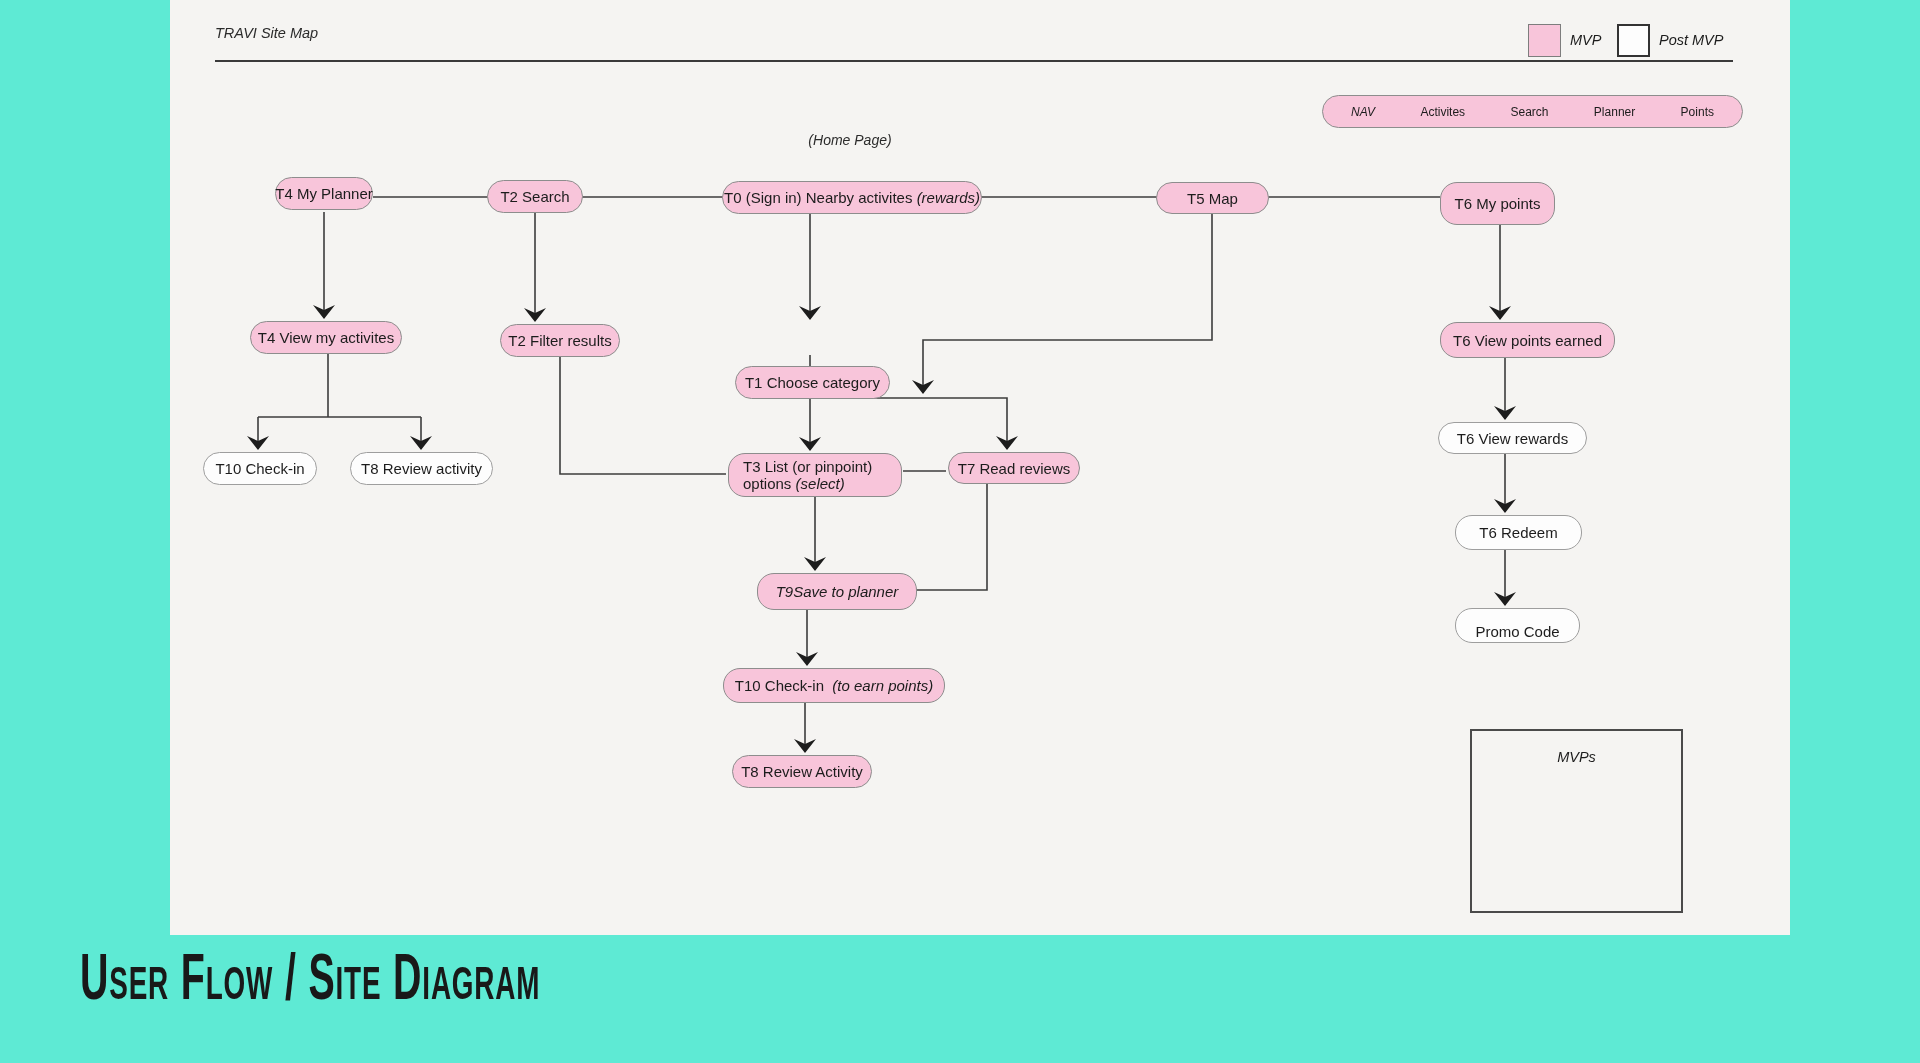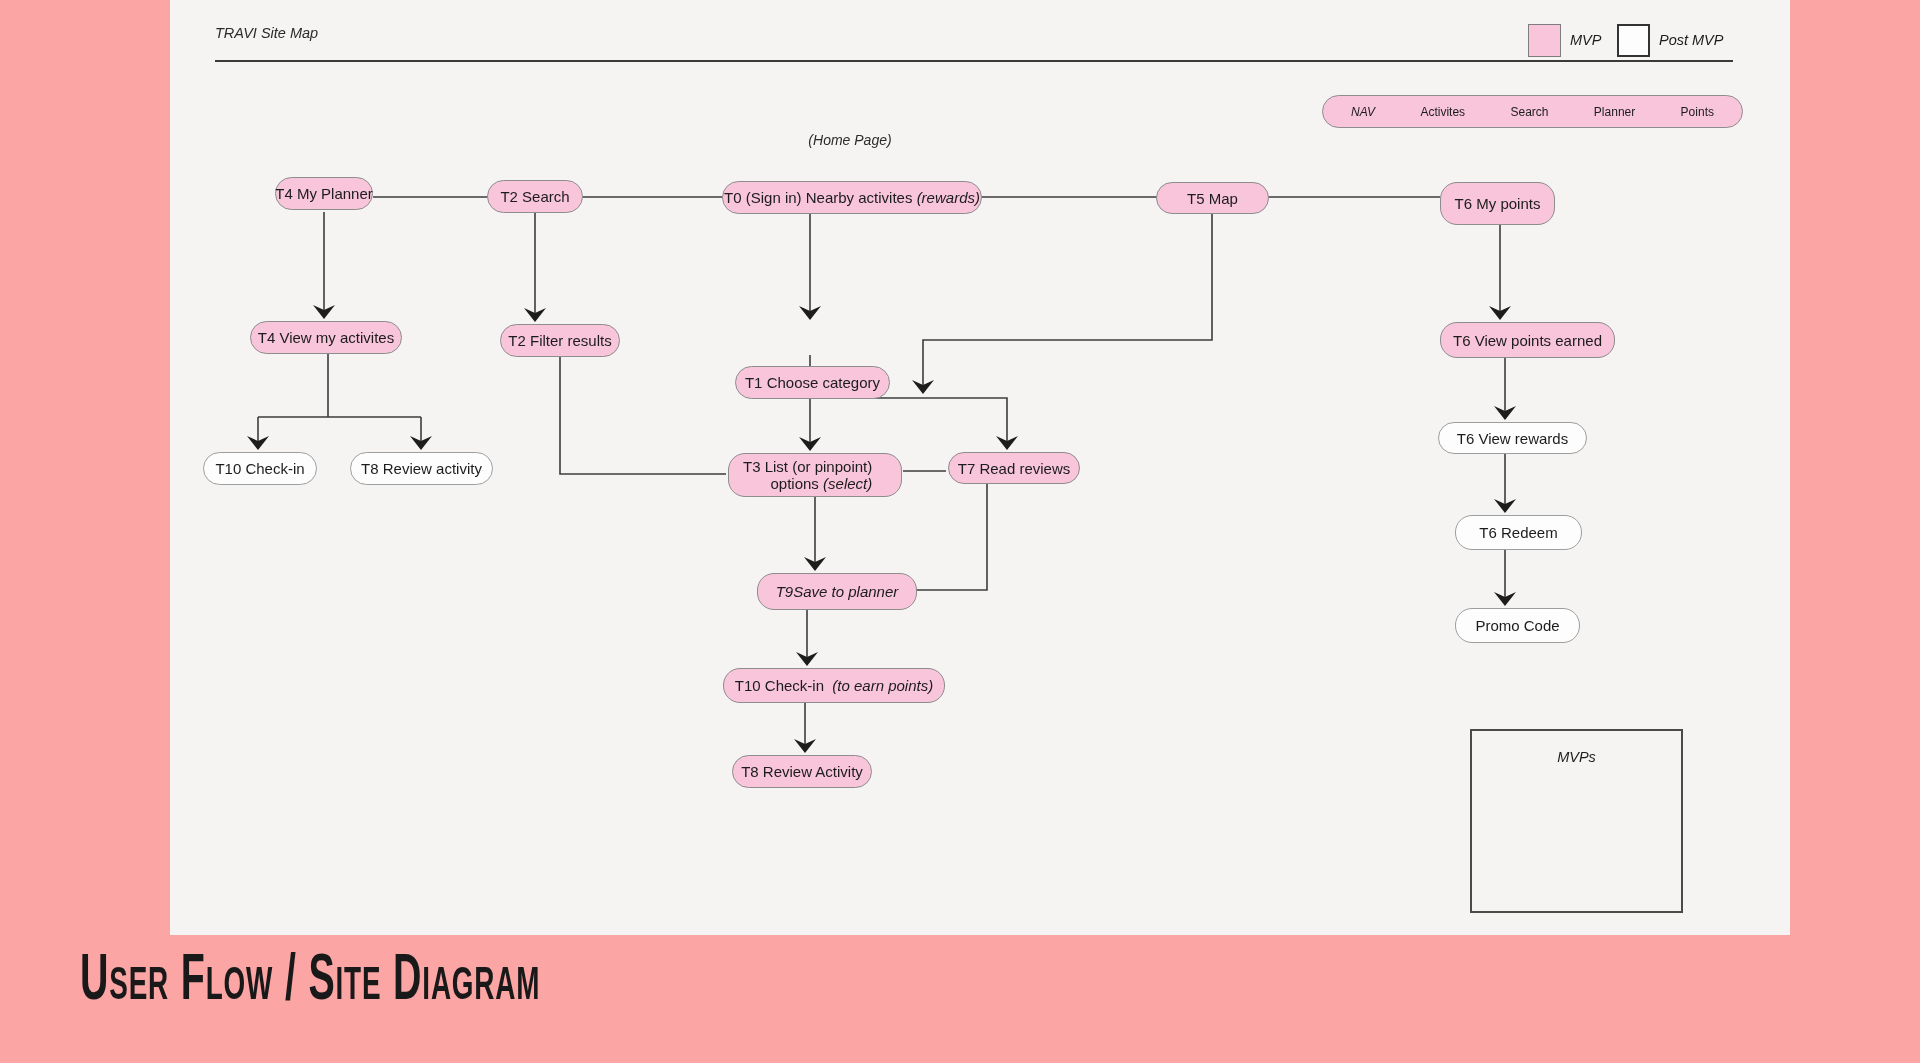--- a/index.html
+++ b/index.html
@@ -1,17 +1,17 @@
 <!DOCTYPE html>
 <html><head>
 <meta charset="utf-8">
 <style>
   html,body{margin:0;padding:0;background:#ffffff;}
   body{font-family:"Liberation Sans",sans-serif;color:#1c1c1c;}
-  .canvas{position:relative;width:1920px;height:1063px;background:#fca5a5;overflow:hidden;}
+  .canvas{position:relative;width:1920px;height:1063px;background:#5eead4;overflow:hidden;}
   .slide-bg{position:absolute;left:170px;top:0;width:1620px;height:935px;background:#f5f4f2;}
   .wires{position:absolute;left:0;top:0;width:1920px;height:1063px;pointer-events:none;}
 
   .doc-title{position:absolute;left:215px;top:25px;font-style:italic;font-size:14.5px;color:#2b2b2b;}
   .rule{position:absolute;left:215px;top:60px;width:1518px;height:2px;background:#3a3a3a;}
 
   .legend-swatch{position:absolute;width:33px;height:33px;top:24px;box-sizing:border-box;}
   .legend-swatch.mvp{left:1528px;background:#f8c5da;border:1.5px solid #7d7d7d;}
   .legend-swatch.post{left:1617px;background:#fdfdfd;border:2px solid #333;}
   .legend-label{position:absolute;top:32px;font-style:italic;font-size:14.5px;}
@@ -127,42 +127,42 @@
   <div class="node mvp" style="left:1440px;top:322px;width:175px;height:36px;">
     <span>T6 View points earned</span>
     </div>
 
   <div class="node post" style="left:203px;top:452px;width:114px;height:33px;">
     <span>T10 Check-in</span>
     </div>
   <div class="node post" style="left:350px;top:452px;width:143px;height:33px;">
     <span>T8 Review activity</span>
     </div>
-  <div class="node mvp two-line" style="left:728px;top:453px;width:174px;height:44px;text-align:right;">
+  <div class="node mvp two-line" style="left:728px;top:453px;width:174px;height:44px;">
     <span><span>T3 List (or pinpoint)</span><br>
     <span>options </span><span class="it">(select)</span></span>
     </div>
   <div class="node mvp" style="left:948px;top:452px;width:132px;height:32px;">
     <span>T7 Read reviews</span>
     </div>
   <div class="node post" style="left:1438px;top:422px;width:149px;height:32px;">
     <span>T6 View rewards</span>
     </div>
 
   <div class="node mvp" style="left:757px;top:573px;width:160px;height:37px;font-style:italic;">
     <span>T9Save to planner</span>
     </div>
   <div class="node post" style="left:1455px;top:515px;width:127px;height:35px;">
     <span>T6 Redeem</span>
     </div>
 
   <div class="node mvp" style="left:723px;top:668px;width:222px;height:35px;">
     <span><span>T10 Check-in </span>&nbsp;<span class="it">(to earn points)</span></span>
     </div>
-  <div class="node post" style="left:1455px;top:608px;width:125px;height:35px;">
+  <div class="node post" style="left:1455px;top:608px;width:125px;height:35px;align-items:flex-end;">
     <span>Promo Code</span>
     </div>
 
   <div class="node mvp" style="left:732px;top:755px;width:140px;height:33px;">
     <span>T8 Review Activity</span>
     </div>
 
   <div class="mvps-box">
     <div class="mvps-title">MVPs</div>
   </div>

